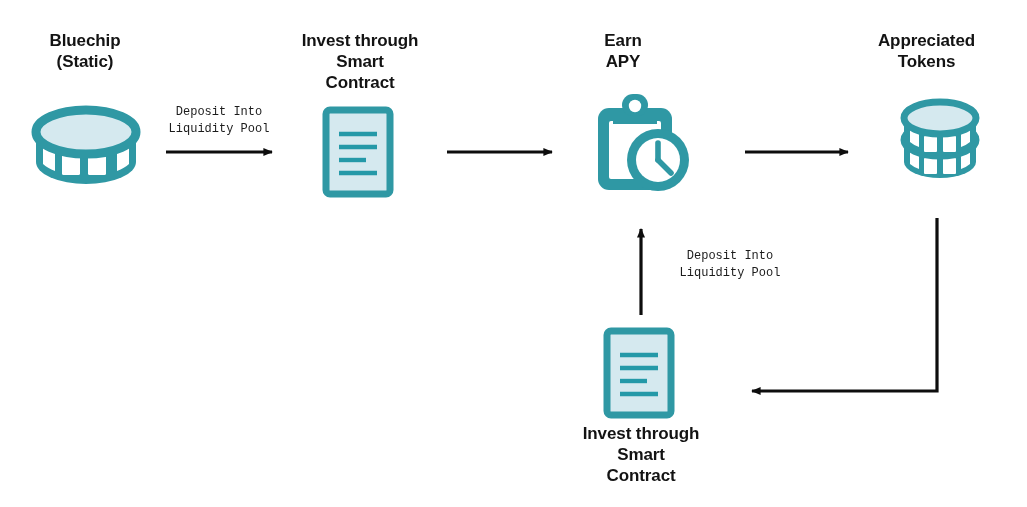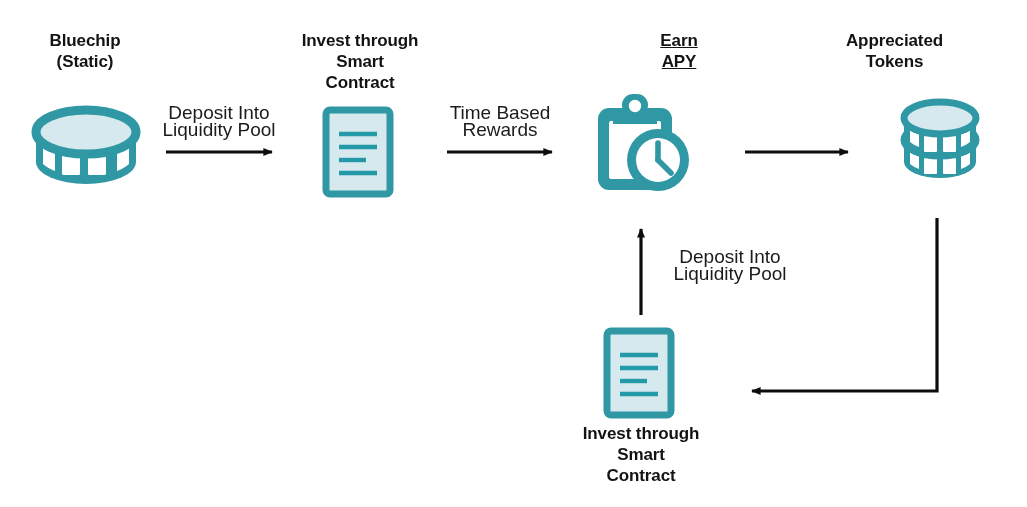--- a/index.html
+++ b/index.html
@@ -19,25 +19,26 @@
     font-weight:bold;
     font-size:17px;
     line-height:21px;
     color:#131313;
     text-align:center;
     white-space:pre-line;
     letter-spacing:-0.1px;
   }
   .edge-label{
     position:absolute;
-    font-size:19px;
+    font-size:12px;
     line-height:17px;
     color:#1b1b1b;
     text-align:center;
     white-space:pre-line;
+    font-family:Liberation Mono, monospace;
   }
   .icon-wrap{position:absolute;}
   svg{display:block;overflow:visible;}
   .arrow-layer{position:absolute;left:0;top:0;width:1027px;height:507px;pointer-events:none;}
 </style>
 </head>
 <body>
 
 <div id="canvas">
 
@@ -98,24 +99,22 @@
       <rect x="4" y="4" width="64" height="84" rx="4" fill="#d5e9ef" stroke="#2f98a4" stroke-width="7"></rect>
       <g stroke="#2499a8" stroke-width="4.4" stroke-linecap="butt">
         <line x1="17" y1="28" x2="55" y2="28"></line>
         <line x1="17" y1="41" x2="55" y2="41"></line>
         <line x1="17" y1="54" x2="44" y2="54"></line>
         <line x1="17" y1="67" x2="55" y2="67"></line>
       </g>
     </svg>
   </div>
 
-  <div class="edge-label" style="left:430px;top:104px;width:140px;">Time Based
-Rewards</div>
 
-  <div class="node-title" style="left:604px;top:30px;width:150px;text-decoration:underline;">Earn
+  <div class="node-title" style="left:548px;top:30px;width:150px;">Earn
 APY</div>
   <div class="icon-wrap" style="left:596px;top:92px;">
     <svg width="96" height="104" viewBox="0 0 96 104">
 
       <rect x="2" y="16" width="74" height="82" rx="11" fill="#2f98a4"></rect>
       <rect x="13" y="29" width="52" height="58" rx="2" fill="#ffffff"></rect>
 
       <rect x="17" y="19" width="44" height="13" fill="#2f98a4"></rect>
 
       <rect x="26" y="2" width="26" height="22" rx="11" fill="#2f98a4"></rect>
@@ -124,21 +123,21 @@
       <circle cx="62" cy="68" r="31" fill="#2f98a4"></circle>
       <circle cx="62" cy="68" r="22" fill="#ffffff"></circle>
       <g stroke="#2f98a4" stroke-width="5.6" stroke-linecap="round">
         <line x1="62" y1="68" x2="62" y2="51"></line>
         <line x1="62" y1="68" x2="75" y2="81"></line>
       </g>
     </svg>
   </div>
 
 
-  <div class="node-title" style="left:812px;top:30px;width:165px;">Appreciated
+  <div class="node-title" style="left:844px;top:30px;width:165px;">Appreciated
 Tokens</div>
   <div class="icon-wrap" style="left:898px;top:96px;">
     <svg width="84" height="92" viewBox="0 0 84 92">
 
       <path d="M6,44 L6,66 A36,16 0 0 0 78,66 L78,44 Z" fill="#2f98a4"></path>
       <g fill="#ffffff">
         <path d="M12,54 L12,68 A36,16 0 0 0 21,73 L21,59 A36,16 0 0 1 12,54 Z"></path>
         <rect x="26" y="62" width="13" height="16" rx="1"></rect>
         <rect x="45" y="62" width="13" height="16" rx="1"></rect>
         <path d="M72,54 L72,68 A36,16 0 0 1 63,73 L63,59 A36,16 0 0 0 72,54 Z"></path>

